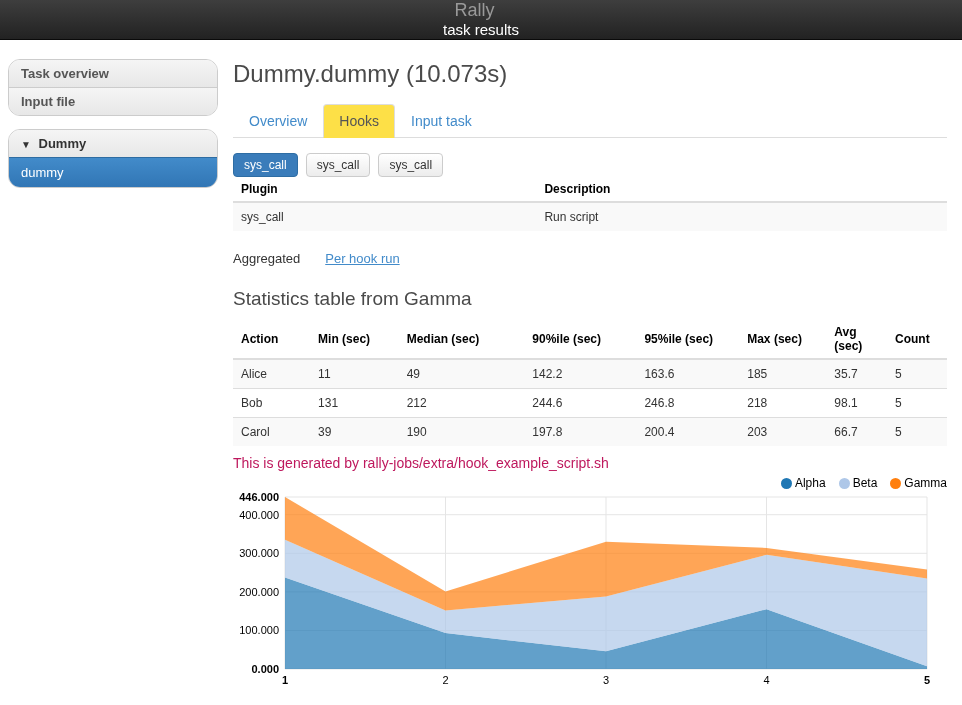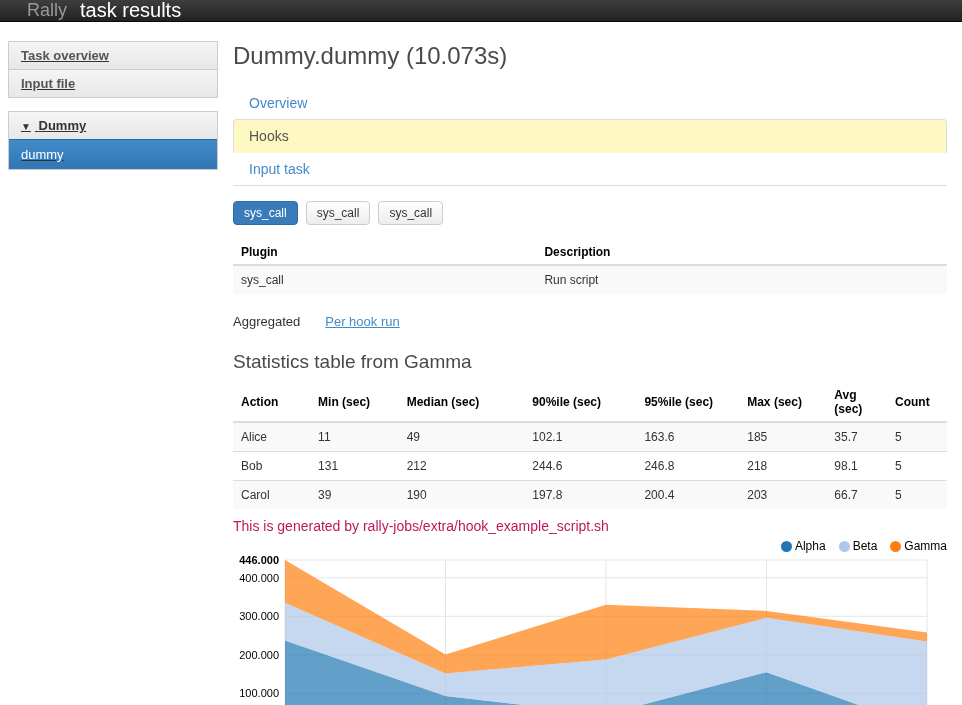--- a/index.html
+++ b/index.html
@@ -4,57 +4,58 @@
 <style>
   * { box-sizing: border-box; }
   html,body { margin:0; padding:0; }
   body {
     width:962px; height:705px; overflow:hidden;
     font-family:"Liberation Sans", sans-serif;
     font-size:13px; color:#333; background:#fff;
   }
   
   .navbar {
-    height:22px; display:flex; align-items:center;
+    height:40px; display:flex; align-items:center;
     background:linear-gradient(#3e3e3e,#222); border-bottom:1px solid #0a0a0a;
-    padding:0 27px;
+    padding:0 14px;
+    flex-direction:column;
   }
   .navbar .brand { color:#999; font-size:18px; margin-right:13px; cursor:pointer; text-decoration:none; }
-  .navbar .nav-title { color:#fff; font-size:20px; }
+  .navbar .nav-title { color:#fff; font-size:15px; }
   
   .layout { display:flex; padding:19px 15px 0 8px; }
   .sidebar { width:210px; flex:0 0 210px; }
-  .side-box { border:1px solid #ccc; border-radius:0; overflow:hidden; margin-bottom:13px;text-decoration:underline; }
+  .side-box { border:1px solid #ccc; border-radius:12px; overflow:hidden; margin-bottom:13px; }
   .side-item {
     padding:6px 12px; font-size:13px; font-weight:bold; color:#555;
     background:linear-gradient(#f5f5f5,#e7e7e7); border-top:1px solid #ccc; cursor:pointer;
   }
   .side-box > :first-child { border-top:none; }
   .side-item.group { color:#333; }
   .side-item .tri { font-size:10px; margin-right:4px; color:#333; }
   .side-sub {
     padding:7px 12px; font-size:13px; color:#fff; cursor:pointer;
     background:linear-gradient(#428bca,#3176b5); border-top:1px solid #2d6ca2;
   }
   
   .main { flex:1; margin-left:15px; min-width:0; }
   h1.page-title { font-size:24px; font-weight:normal; color:#4a4a4a; margin:0; line-height:30px; }
-  ul.nav-tabs { list-style:none; display:flex; margin:15px 0 0; padding:0; border-bottom:1px solid #ddd;flex-direction:column; }
+  ul.nav-tabs { list-style:none; display:flex; margin:15px 0 0; padding:0; border-bottom:1px solid #ddd; }
   .nav-tabs li a {
     display:block; padding:8px 15px; font-size:14px; color:#428bca; text-decoration:none;
     border:1px solid transparent; border-radius:4px 4px 0 0; margin-bottom:-1px; cursor:pointer;
   }
-  .nav-tabs li.active a { color:#555; background:#fef9c3; border-color:#ddd #ddd transparent; cursor:default; }
+  .nav-tabs li.active a { color:#555; background:#fde047; border-color:#ddd #ddd transparent; cursor:default; }
   .hook-btns { display:flex; gap:8px; margin-top:15px; }
   .btn {
     font-family:inherit; font-size:12px; padding:4px 10px; border-radius:4px;
     border:1px solid #ccc; background:linear-gradient(#fff,#ececec); color:#333; cursor:pointer;
   }
   .btn.active { background:#3a7cba; border-color:#2e6da4; color:#fff; }
-  table.tbl { width:100%; border-collapse:collapse; font-size:12px; margin-top:15px; table-layout:fixed; }
+  table.tbl { width:100%; border-collapse:collapse; font-size:12px; table-layout:fixed; }
   table.tbl th { text-align:left; font-weight:bold; color:#000; padding:5px 8px; border-bottom:2px solid #ddd; }
   table.tbl td { padding:7px 8px; border-top:1px solid #ddd; color:#333; }
   table.tbl tbody tr:nth-child(odd) { background:#f9f9f9; }
   .toggle-row { margin-top:20px; font-size:13px; display:flex; align-items:flex-start; }
   .toggle-row .lbl { color:#333; margin-right:25px; }
   .toggle-row a { color:#428bca; text-decoration:underline; cursor:pointer; }
   h2.section { font-size:19px; font-weight:normal; color:#4a4a4a; margin:22px 0 0; line-height:22px; }
   p.subtitle { font-size:14px; color:#be185d; margin:9px 0 0; }
   
   .chart-wrap { margin-top:5px; width:714px; }
@@ -153,21 +154,21 @@
             <th>Max (sec)</th>
             <th>Avg (sec)</th>
             <th>Count</th>
           </tr>
         </thead>
         <tbody>
           <tr>
             <td>Alice</td>
             <td>11</td>
             <td>49</td>
-            <td>102.1</td>
+            <td>142.2</td>
             <td>163.6</td>
             <td>185</td>
             <td>35.7</td>
             <td>5</td>
           </tr>
           <tr>
             <td>Bob</td>
             <td>131</td>
             <td>212</td>
             <td>244.6</td>

